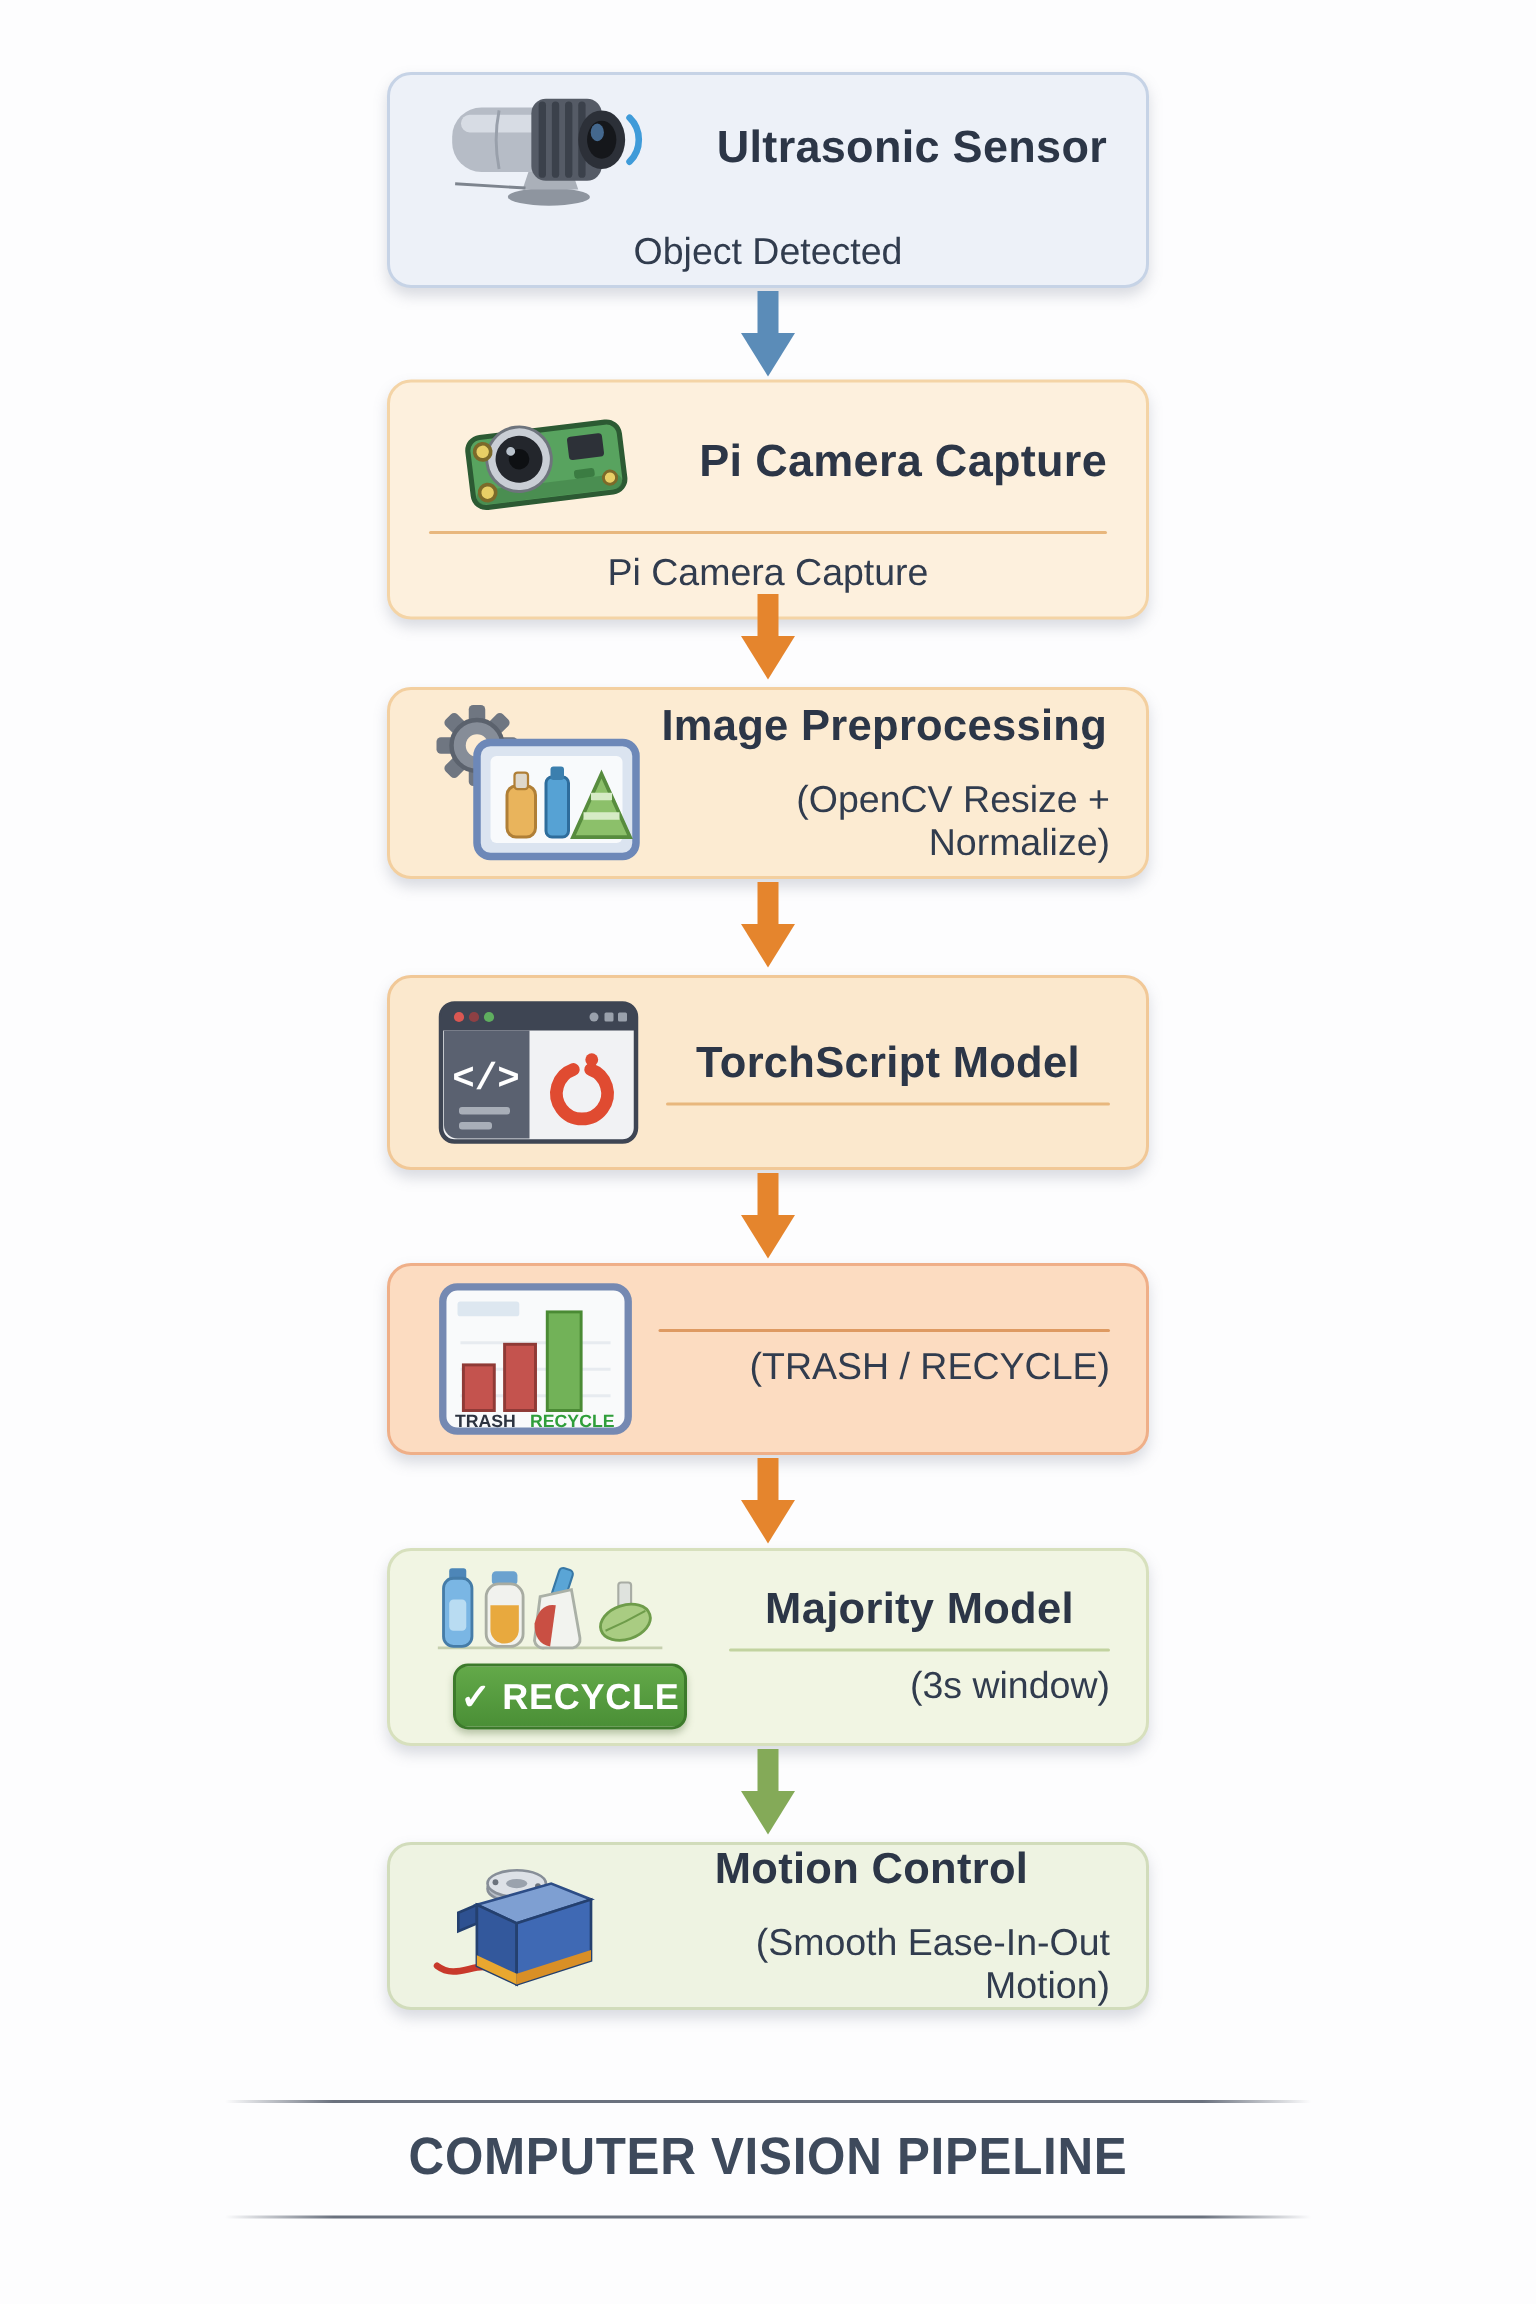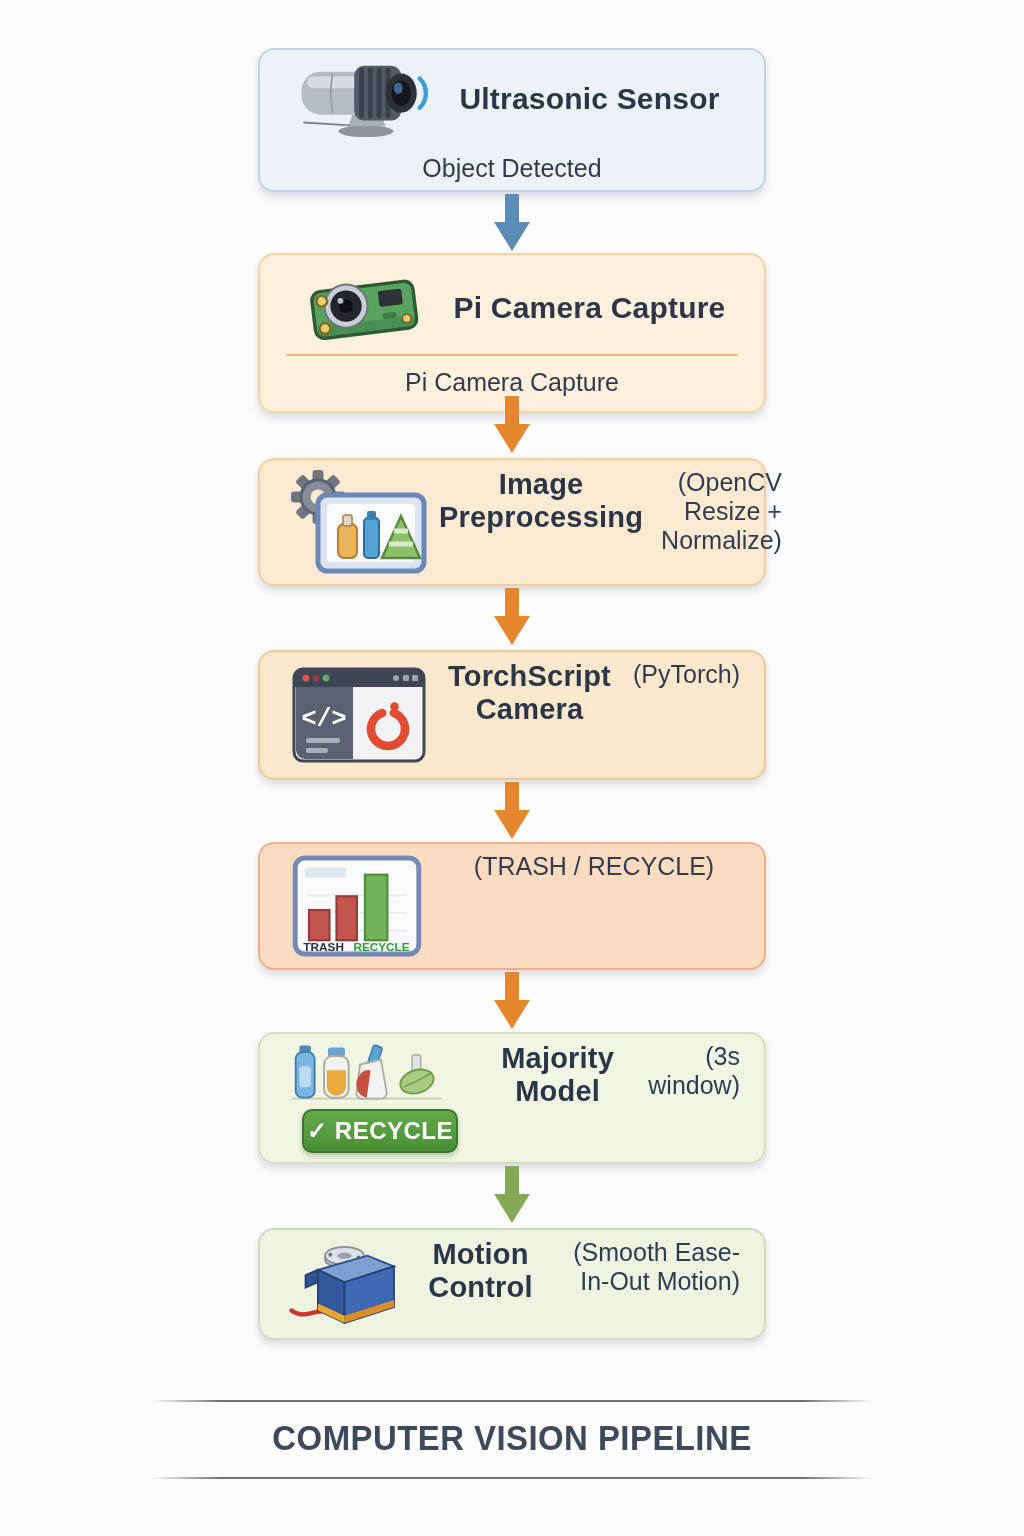--- a/index.html
+++ b/index.html
@@ -15,28 +15,28 @@
   .t-salmon {--bg:#fcdcc1;--bd:#efaf88;--dv:#de9a62;}
   .t-green-a{--bg:#f1f5e3;--bd:#d7e0bd;--dv:#c2d3a0;}
   .t-green-b{--bg:#eef3e2;--bd:#d1dcbb;--dv:#b9c5aa;}
   .box h2{margin:0;font-size:29px;font-weight:700;color:#2c3647;letter-spacing:.2px;}
   .box p{margin:0;font-size:25px;color:#313c4e;}
   .divider{height:2px;background:var(--dv);border-radius:1px;}
   
   .layoutA{flex-direction:column;padding:6px 26px 10px;}
   .layoutA .rowA{flex:1;display:flex;align-items:center;}
   .layoutA .rowA .ic{width:155px;display:flex;justify-content:center;align-items:center;}
-  .layoutA .rowA h2{flex:1;text-align:center;font-size:30px;}
+  .layoutA .rowA h2{flex:1;text-align:right;font-size:30px;}
   .layoutA .divider{width:100%;}
   .layoutA p{flex:0 0 auto;text-align:center;padding:12px 0 4px;}
   
   .layoutB{flex-direction:row;align-items:stretch;padding:8px 24px 8px 14px;}
   .layoutB .icon-col{flex:0 0 var(--iconw,160px);display:flex;flex-direction:column;
                      align-items:center;justify-content:center;gap:6px;}
-  .layoutB .content{flex:1;display:flex;flex-direction:row;justify-content:center;gap:9px;}
+  .layoutB .content{flex:1;display:flex;flex-direction:column;justify-content:center;gap:9px;}
   .layoutB .content h2{text-align:center;}
   .layoutB .content p{text-align:right;}
   .arrow{position:absolute;left:490px;width:44px;height:58px;}
   .badge{display:flex;align-items:center;justify-content:center;width:152px;height:40px;
          border-radius:10px;background:linear-gradient(#63a949,#4a8f36);
          border:2px solid #3c7a2b;color:#fff;font-weight:700;font-size:24px;
          letter-spacing:.5px;box-shadow:0 3px 5px rgba(80,110,60,.35);}
   .footer-line{position:absolute;left:150px;width:724px;height:2px;
     background:linear-gradient(90deg,rgba(130,138,152,0),rgba(90,98,112,.9) 10%,
                rgba(90,98,112,.9) 90%,rgba(130,138,152,0));}
@@ -166,23 +166,22 @@
         </g>
         <path d="M12 24 H69 V96 H21 a9 9 0 0 1 -9 -9 Z" fill="#5a6170"></path>
         <text x="40" y="63" font-size="25" font-weight="bold" fill="#ffffff" text-anchor="middle" font-family="Liberation Mono, monospace">&lt;/&gt;</text>
         <rect x="22" y="75" width="34" height="5" rx="2" fill="#a8aeb8"></rect>
         <rect x="22" y="85" width="22" height="5" rx="2" fill="#a8aeb8"></rect>
         <path d="M109.8 50 A17 17 0 1 1 98.2 50" stroke="#e04b31" stroke-width="8.5" fill="none" stroke-linecap="round"></path>
         <circle cx="110.5" cy="43.5" r="4.3" fill="#e04b31"></circle>
       </svg>
     </div>
     <div class="content">
-      <h2>TorchScript Camera</h2>
-      <div class="divider"></div>
-      <p>(PyTorch)</p>
+      <h2>TorchScript Model</h2>
+      <div class="divider"></div>
     </div>
   </section>
 
   <svg class="arrow" style="top:782px" viewBox="0 0 44 58">
     <rect x="15" y="0" width="14" height="29" fill="#e5852d"></rect>
     <polygon points="4,28 40,28 22,57" fill="#e5852d"></polygon>
   </svg>
 
   <section class="box t-salmon layoutB" style="top:842px;height:128px;--iconw:165px">
     <div class="icon-col">

